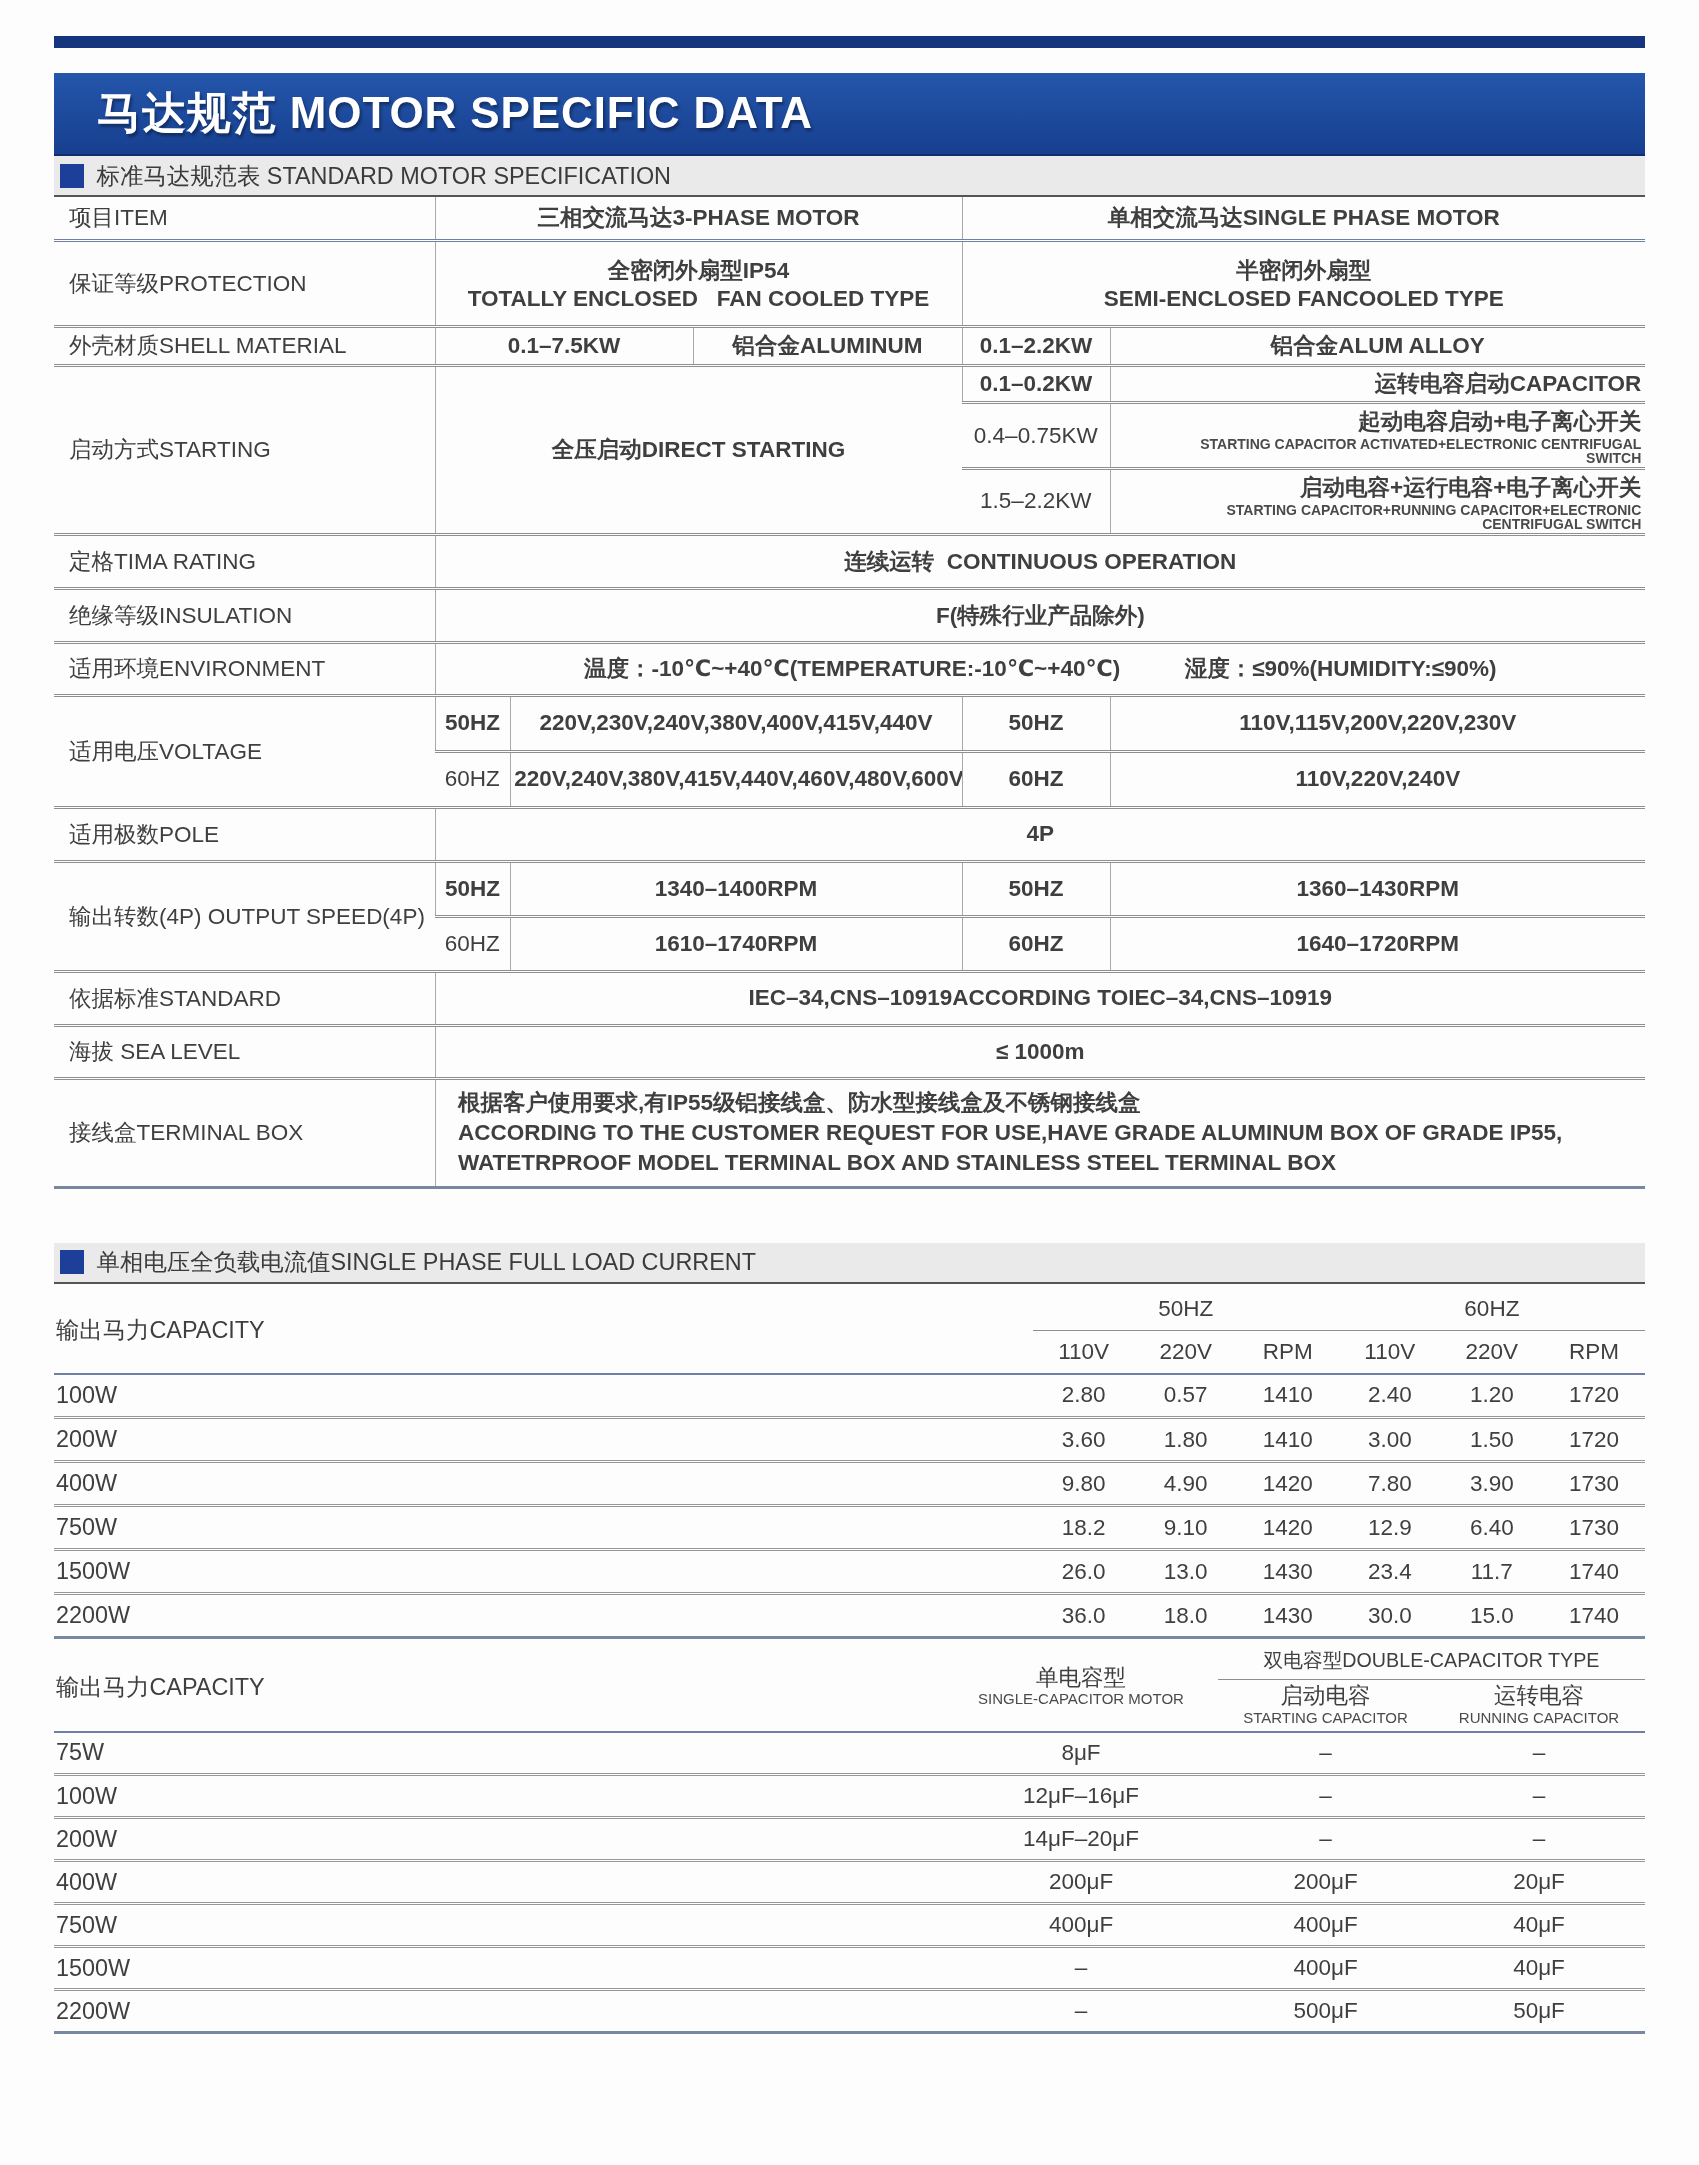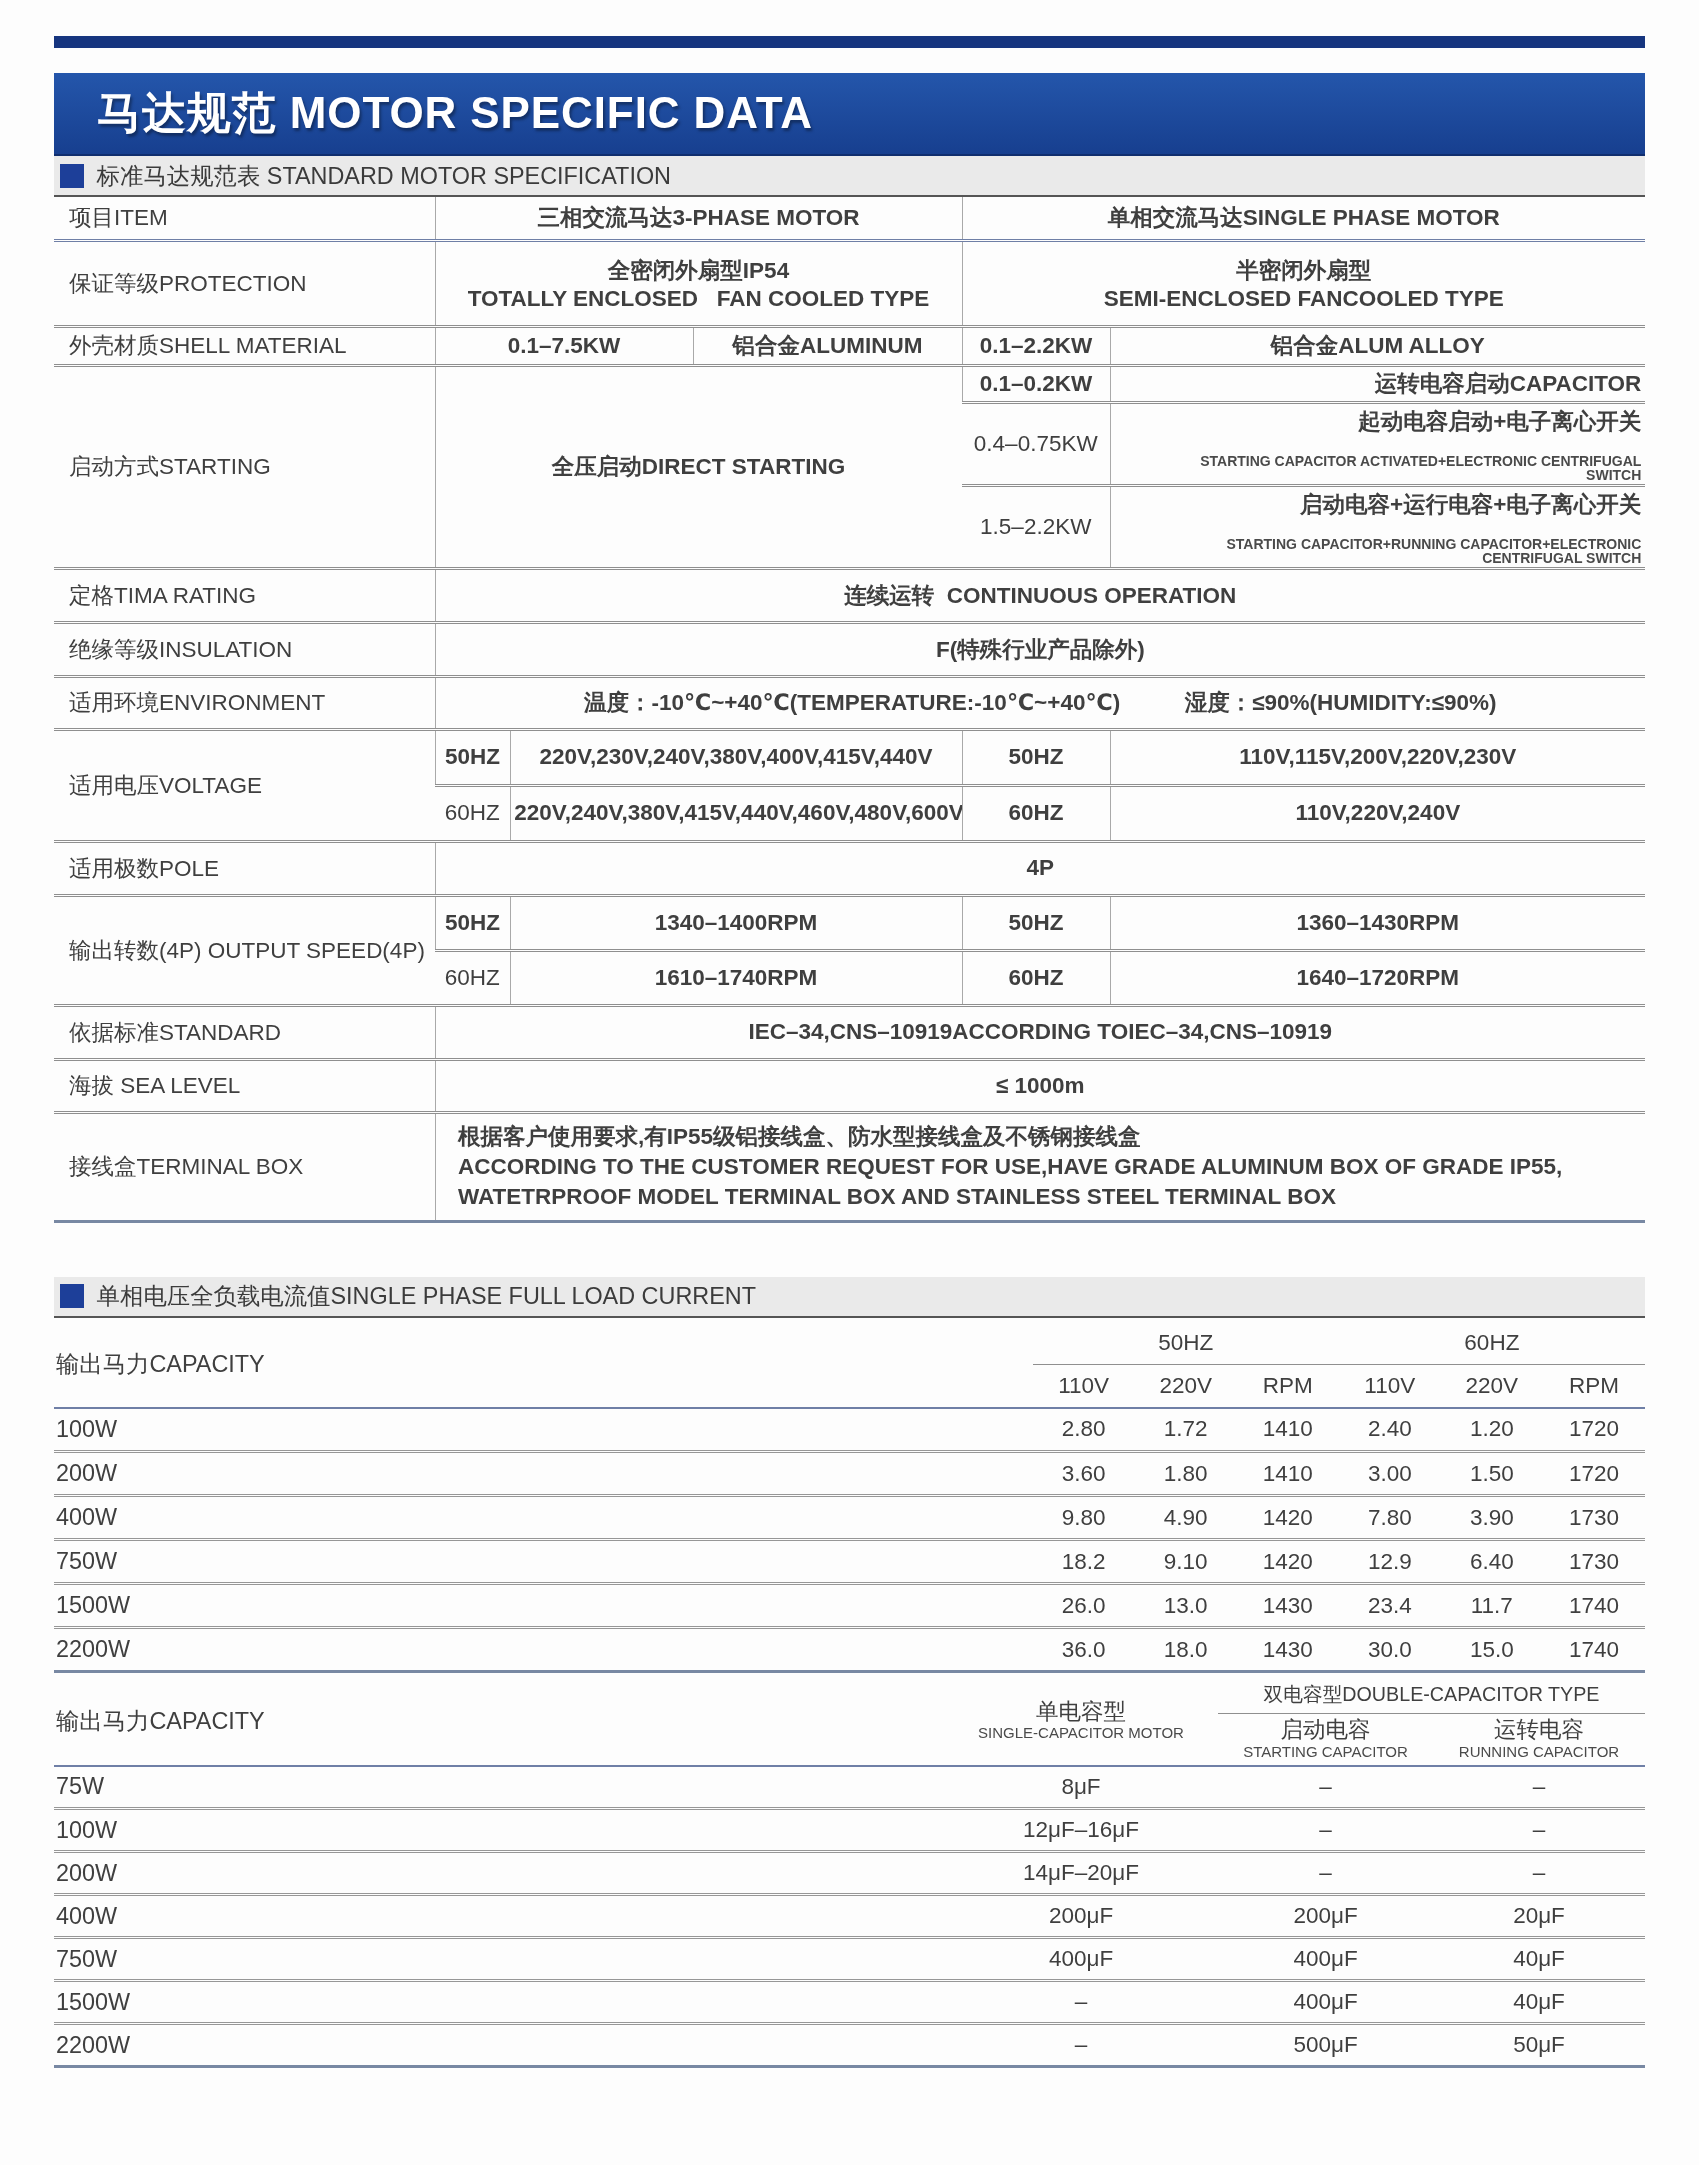--- a/index.html
+++ b/index.html
@@ -15,21 +15,21 @@
   .mt-sec3{margin-top:62px;}
   table{border-collapse:collapse;table-layout:fixed;width:100%;}
   td,th{font-weight:normal;font-size:22.5px;vertical-align:middle;padding:1.9px 3.7px;overflow:hidden;}
   
   .t1 td{border-bottom:3.7px double #8f8f8f;text-align:center;}
   .t1 td + td{border-left:0.9px solid #a9a9a9;font-weight:bold;}
   .t1 td.lbl{text-align:left;padding-left:15px;}
   .t1 td.hdr-sep{border-bottom:3.7px double #6f7fa6;}
   .t1 td.bot{border-bottom:3.7px solid #7888a3;}
   .t1 td.desc{text-align:right;padding-left:36px;}
-  .t1 .sub-en{font-size:14px;line-height:1.0;color:#4a4a4a;margin-top:17px;}
+  .t1 .sub-en{font-size:14px;line-height:1.0;color:#4a4a4a;}
   .t1 td.term{text-align:left;padding-left:22.5px;line-height:1.32;}
   .pre{white-space:pre-wrap;}
   
   .t2 th,.t2 td,.t3 th,.t3 td{text-align:center;}
   .t2 .lbl,.t3 .lbl{text-align:left;padding-left:1.9px;font-size:23.4px;}
   .t2 th.grp{border-bottom:1.9px solid #8f8f8f;font-size:22.5px;}
   .t2 .strong{border-bottom:2.8px solid #6f7fa6;}
   .t2 tr.data td{border-bottom:3.7px double #979797;}
   .t2 tr.data td.bot,.t3 tr.data td.bot{border-bottom:3.7px solid #7888a3;}
   .t3 th.grp{border-bottom:1.9px solid #8f8f8f;font-size:19.7px;}
@@ -197,21 +197,21 @@
       <th class="strong">110V</th>
       <th class="strong">220V</th>
       <th class="strong">RPM</th>
       <th class="strong">110V</th>
       <th class="strong">220V</th>
       <th class="strong">RPM</th>
     </tr>
     <tr class="data" style="height:44px">
       <td class="lbl">100W</td>
       <td>2.80</td>
-      <td>1.72</td>
+      <td>0.57</td>
       <td>1410</td>
       <td>2.40</td>
       <td>1.20</td>
       <td>1720</td>
     </tr>
     <tr class="data" style="height:44px">
       <td class="lbl">200W</td>
       <td>3.60</td>
       <td>1.80</td>
       <td>1410</td>

